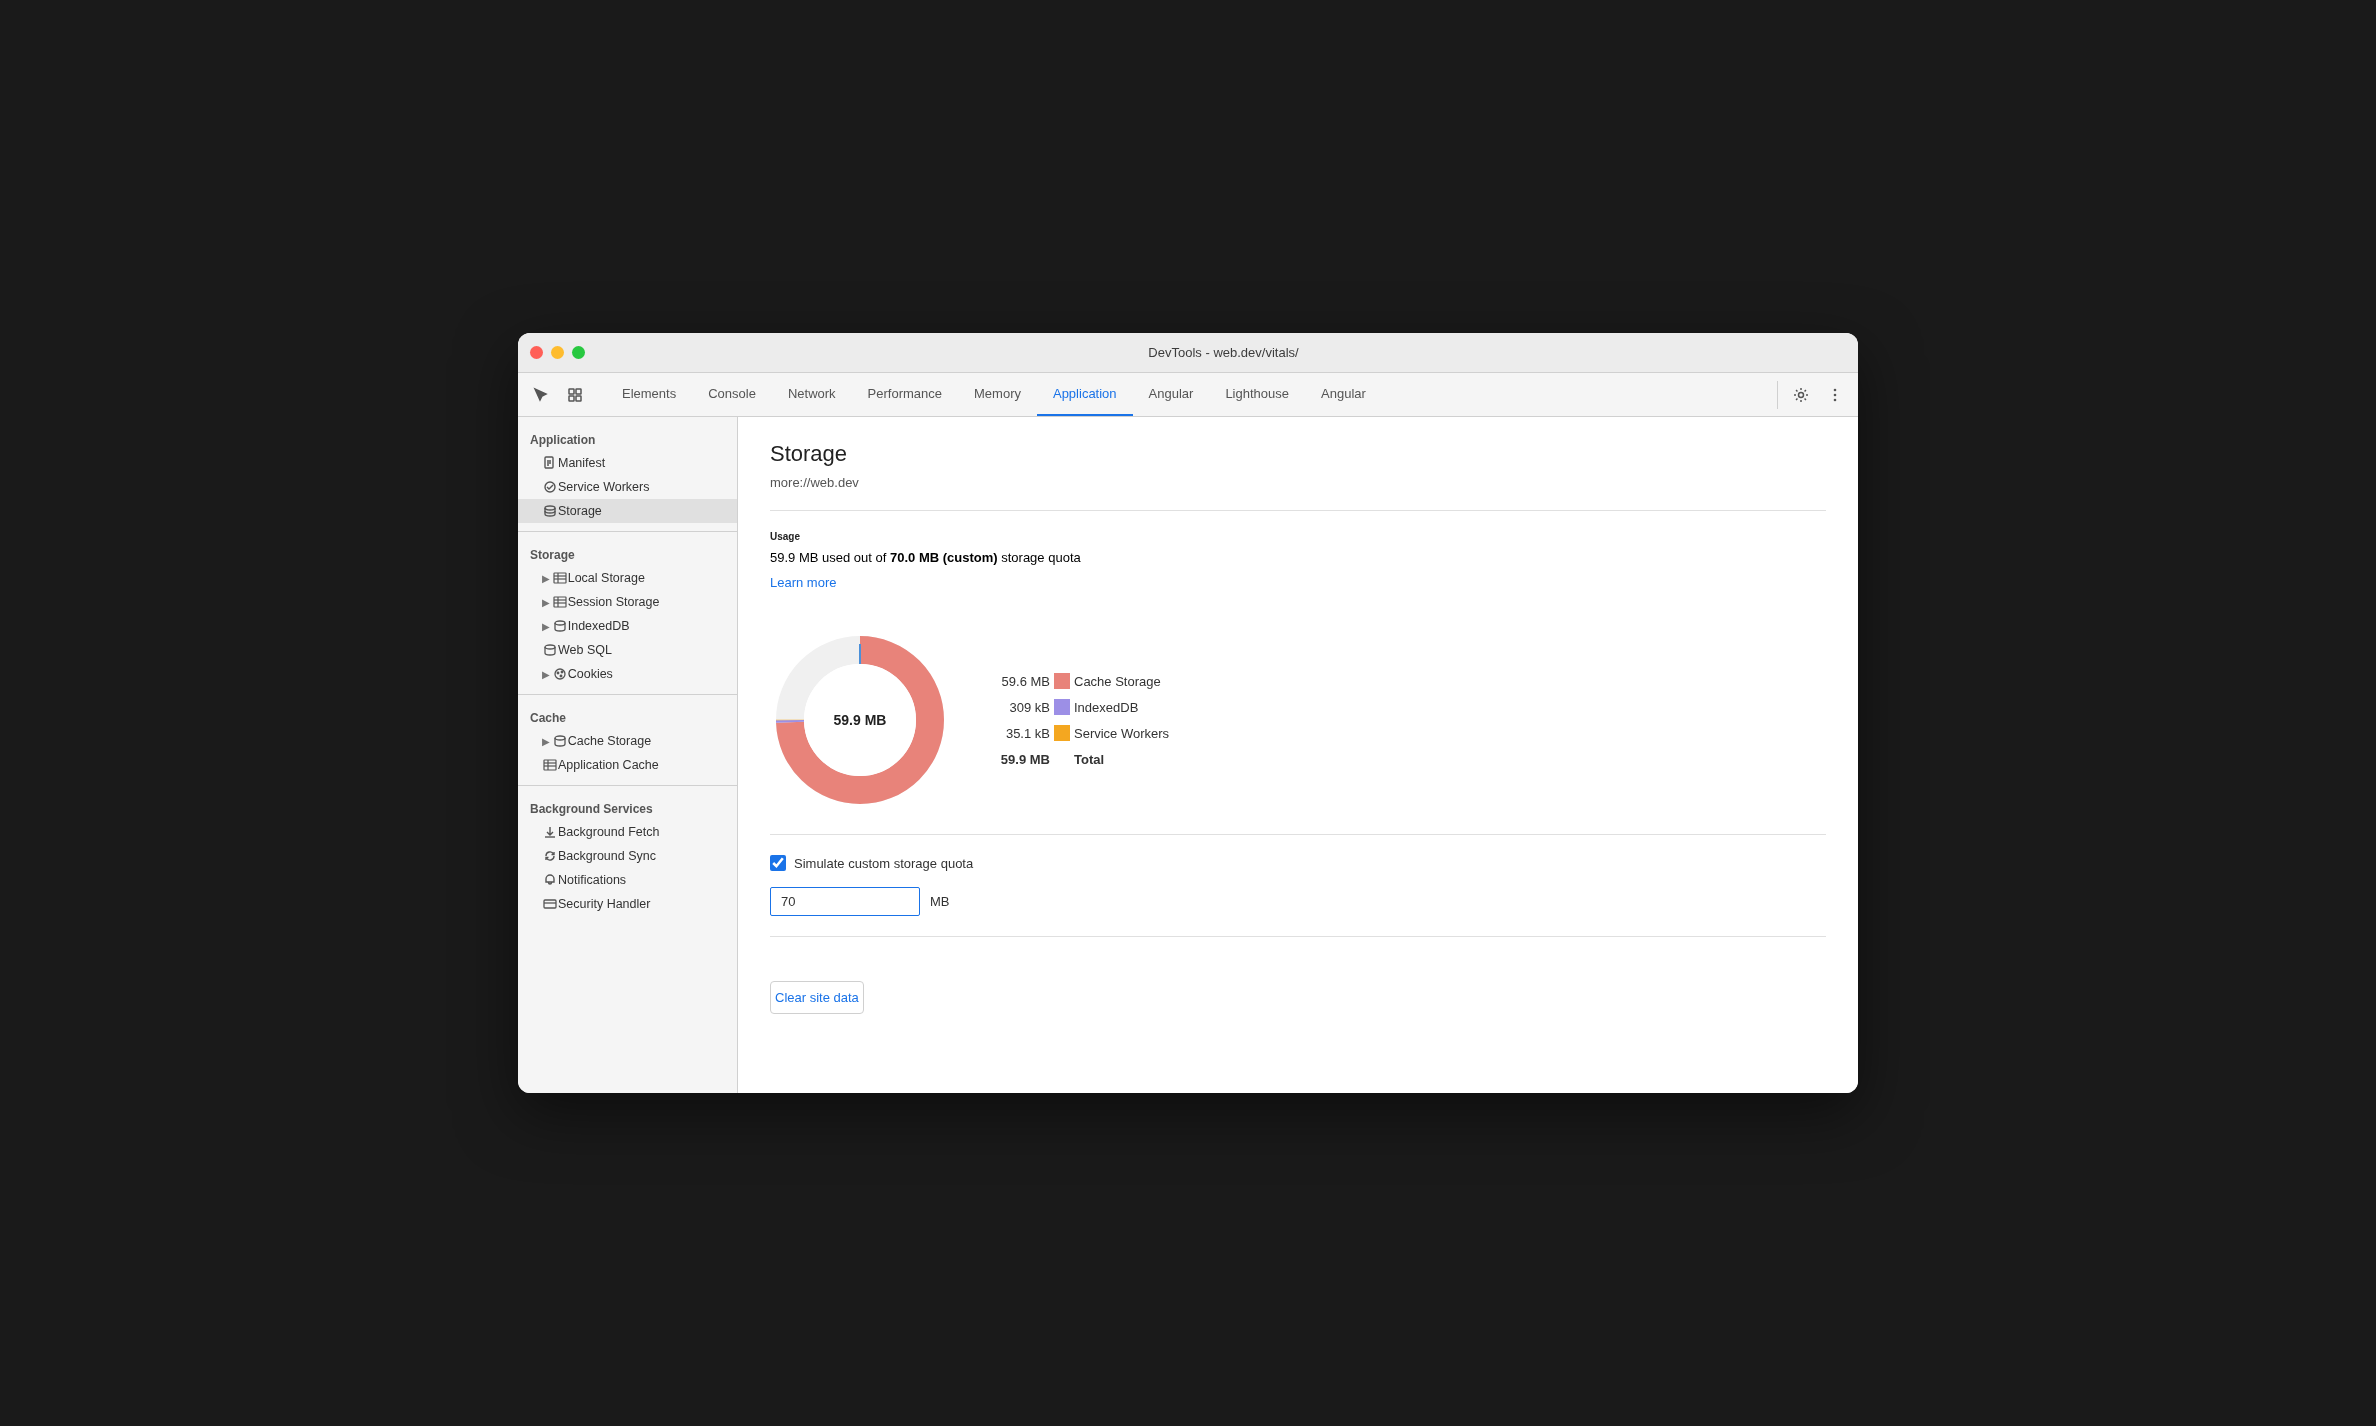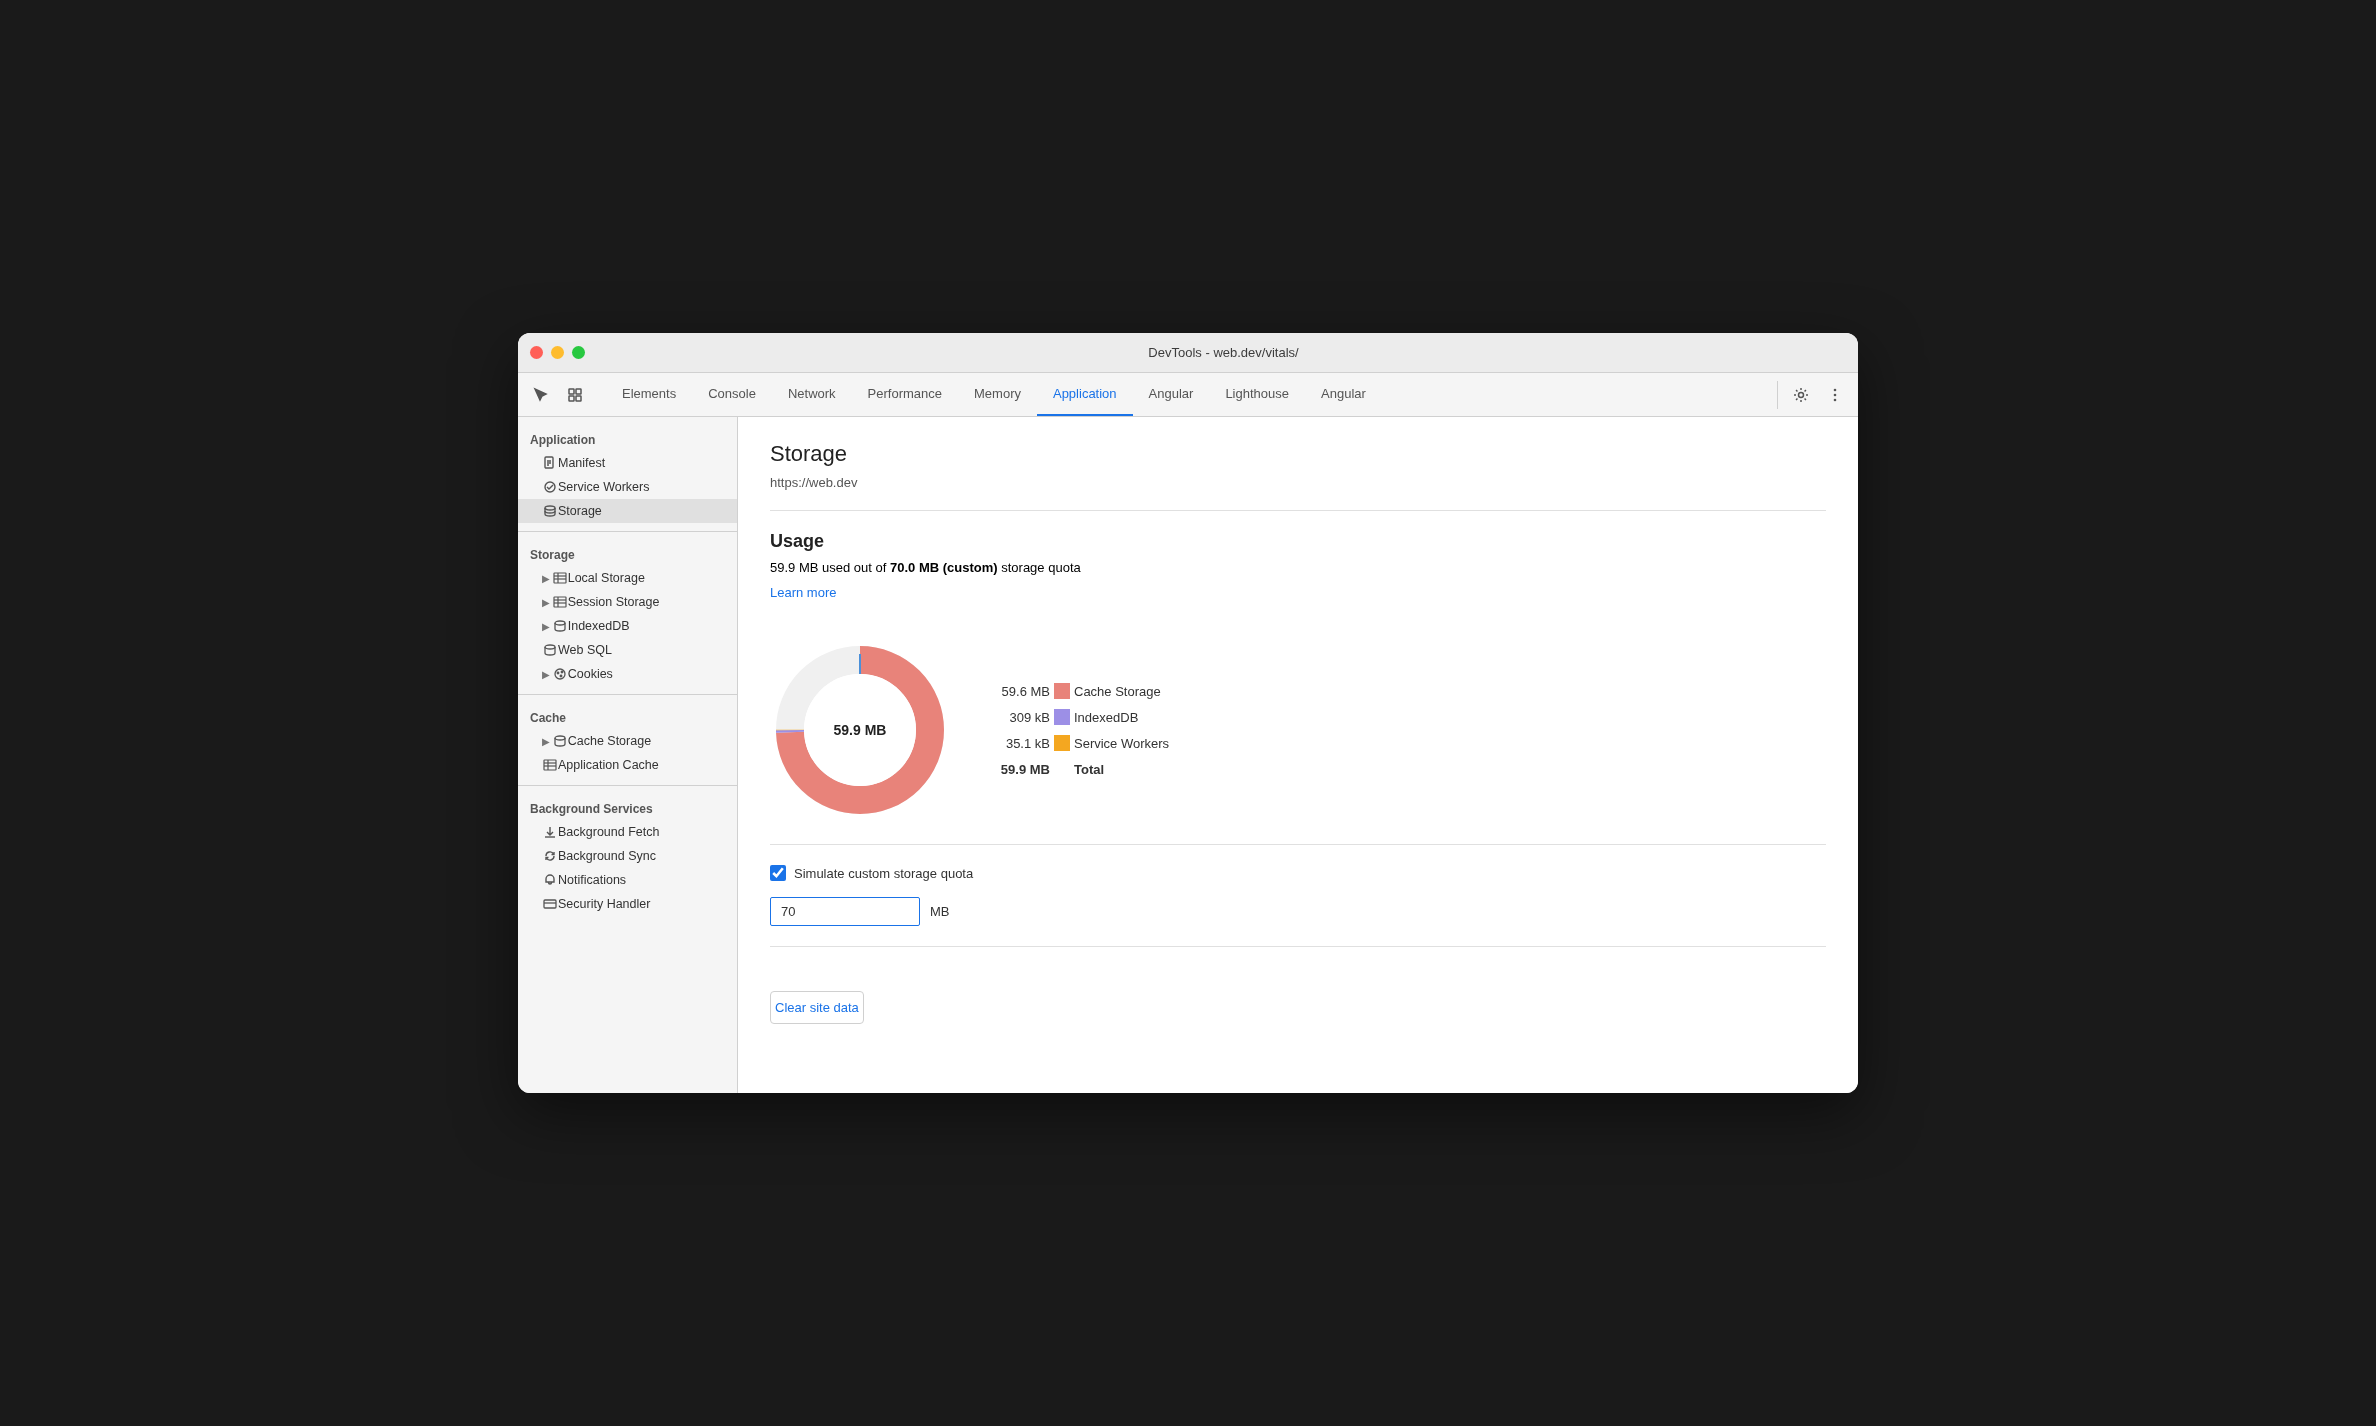--- a/index.html
+++ b/index.html
@@ -174,21 +174,21 @@
       font-size: 13px;
       color: #555;
       margin-bottom: 20px;
     }
     .section-divider {
       border: none;
       border-top: 1px solid #e0e0e0;
       margin: 20px 0;
     }
     .usage-title {
-      font-size: 18px;
+      font-size: 10px;
       font-weight: 600;
       color: #222;
       margin-bottom: 8px;
     }
     .usage-desc {
       font-size: 13px;
       color: #000000;
       margin-bottom: 8px;
     }
     .usage-desc strong { font-weight: 700; }
@@ -534,21 +534,21 @@
             <rect x="1" y="2" width="12" height="8" rx="1"></rect>
             <line x1="1" y1="5" x2="13" y2="5"></line>
           </svg>
         </span>
         <span>Security Handler</span>
       </div>
     </div>
 
     <div class="content">
       <h1 class="content-title">Storage</h1>
-      <div class="content-url">https://web.dev</div>
+      <div class="content-url">more://web.dev</div>
 
       <hr class="section-divider">
 
       <div class="usage-title">Usage</div>
       <div class="usage-desc">
         <span>59.9 MB used out of </span><strong>70.0 MB (custom)</strong><span> storage quota</span>
       </div>
       <a class="learn-more">Learn more</a>
 
       

